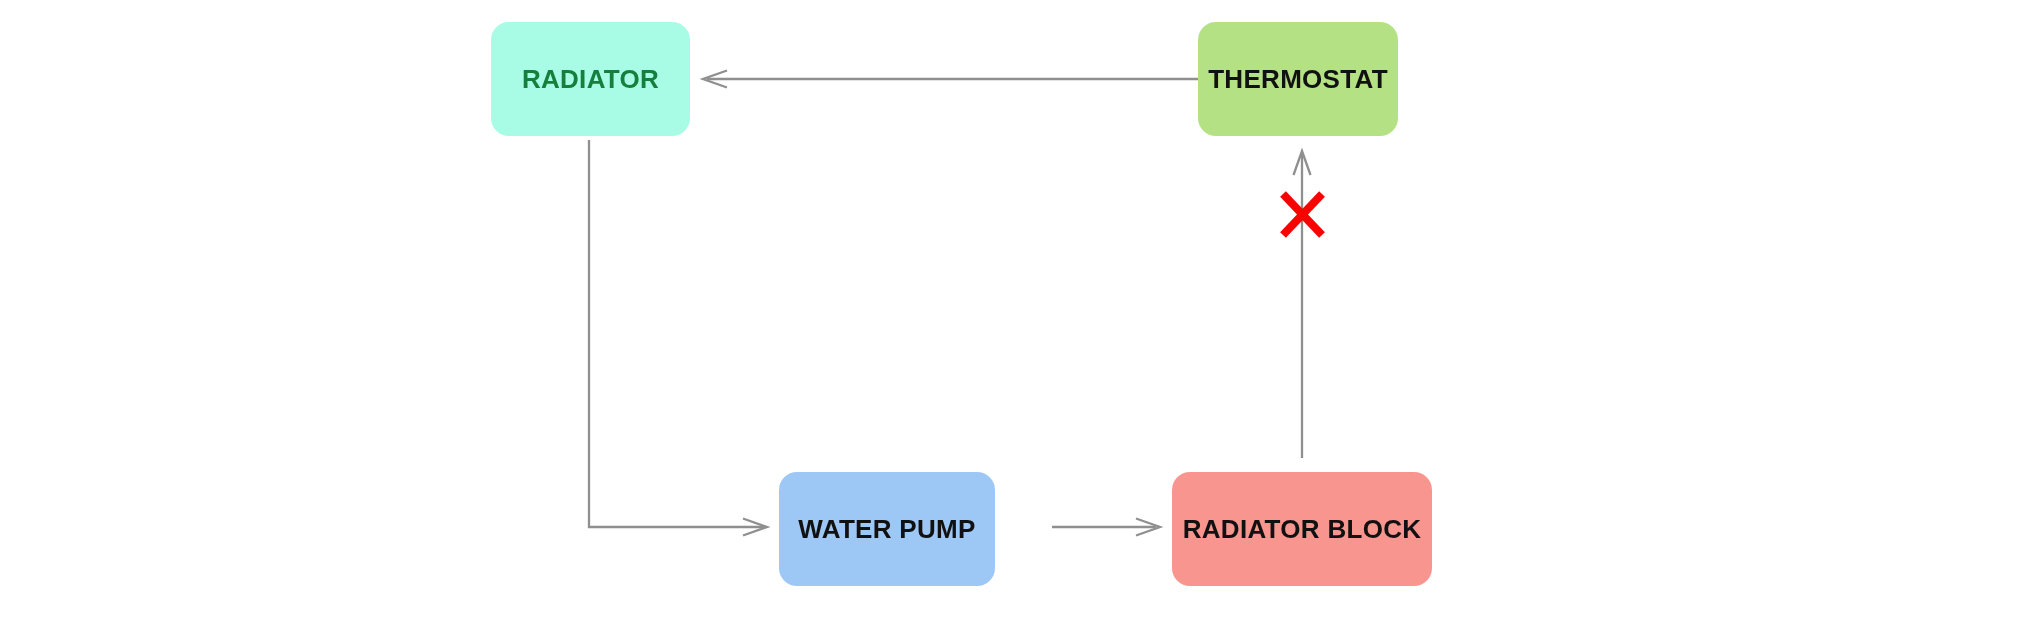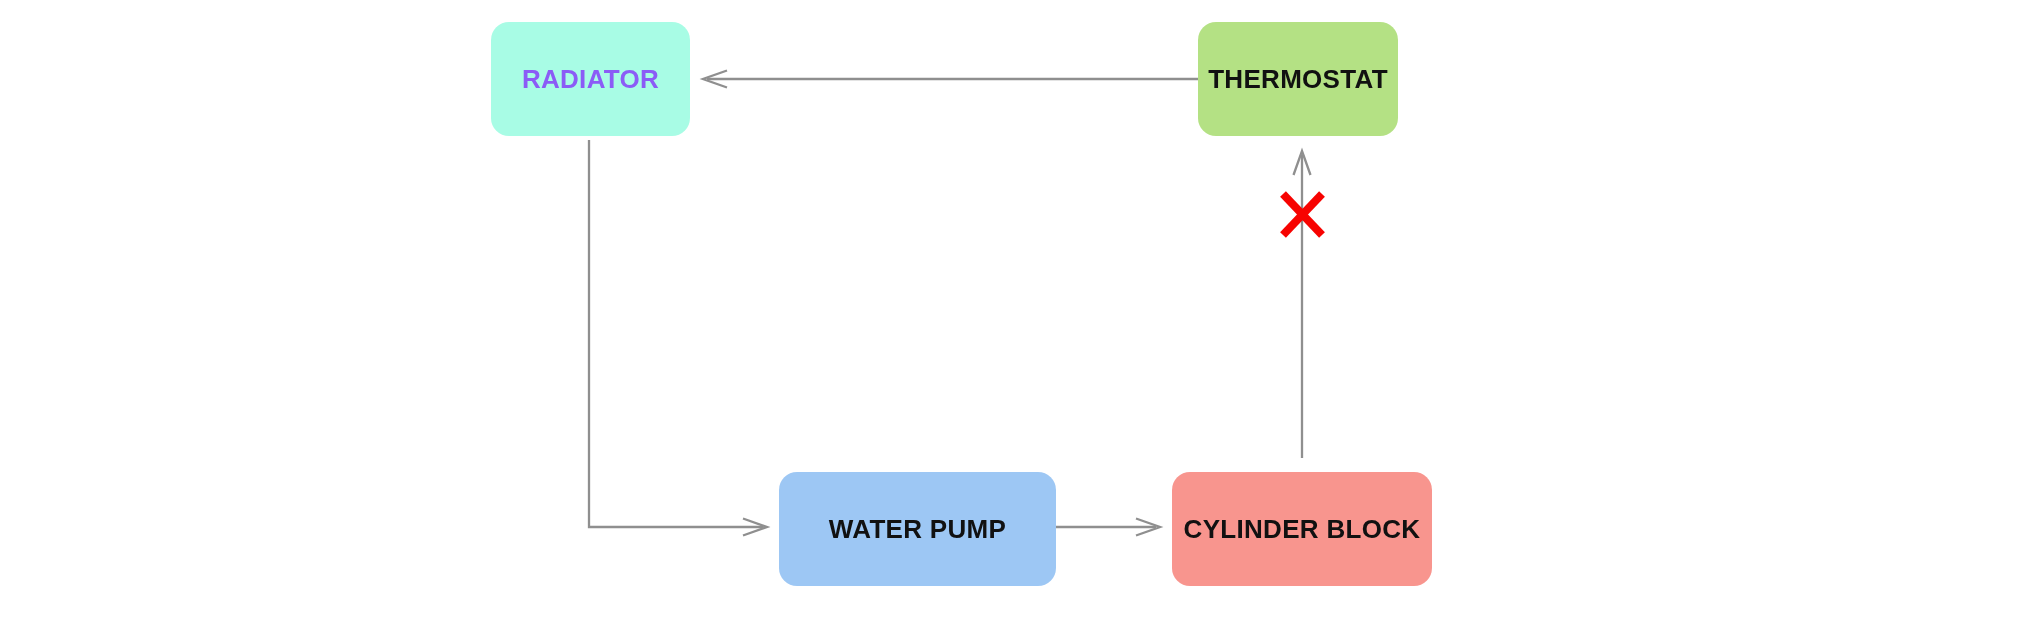--- a/index.html
+++ b/index.html
@@ -47,21 +47,21 @@
     justify-content: center;
   }
   .node-label {
     font-size: 26px;
     font-weight: 600;
     letter-spacing: 0.3px;
     white-space: nowrap;
   }
   #node-radiator       { left: 491px;  top: 22px;  width: 199px; height: 114px; }
   #node-thermostat     { left: 1198px; top: 22px;  width: 200px; height: 114px; align-items: center; }
-  #node-water-pump     { left: 779px;  top: 472px; width: 277px; height: 114px; }
+  #node-water-pump     { left: 779px;  top: 472px; width: 216px; height: 114px; }
   #node-cylinder-block { left: 1172px; top: 472px; width: 260px; height: 114px; }
 </style>
 </head>
 <body>
 
 <div id="canvas" style="background-color: rgb(255, 255, 255);">
 
   <svg id="edge-layer" viewBox="0 0 2032 626" xmlns="http://www.w3.org/2000/svg">
 
     <g>
@@ -83,28 +83,28 @@
       <path class="edge-line" d="M1302,458 L1302,155" stroke="#8f8f8f"></path>
       <path class="arrowhead" d="M1293.5,175 L1302,151 L1310.5,175" stroke="#8f8f8f"></path>
       <g>
         <path class="cross-stroke" d="M1283,194 L1322,235" stroke="#f70301"></path>
         <path class="cross-stroke" d="M1322,194 L1283,235" stroke="#f70301"></path>
       </g>
     </g>
   </svg>
 
   <div class="node" id="node-radiator" style="background-color: rgb(168, 252, 229);">
-    <span class="node-label" style="color: #8b5cf6;">RADIATOR</span>
+    <span class="node-label" style="color: #15803d;">RADIATOR</span>
   </div>
 
   <div class="node" id="node-thermostat" style="background-color: rgb(180, 225, 132);">
     <span class="node-label" style="color: rgb(17, 17, 17);">THERMOSTAT</span>
   </div>
 
   <div class="node" id="node-water-pump" style="background-color: rgb(157, 199, 244);">
     <span class="node-label" style="color: rgb(17, 17, 17);">WATER PUMP</span>
   </div>
 
   <div class="node" id="node-cylinder-block" style="background-color: rgb(248, 149, 142);">
-    <span class="node-label" style="color: rgb(17, 17, 17);">CYLINDER BLOCK</span>
+    <span class="node-label" style="color: rgb(17, 17, 17);">RADIATOR BLOCK</span>
   </div>
 
 </div>
 
 </body></html>

